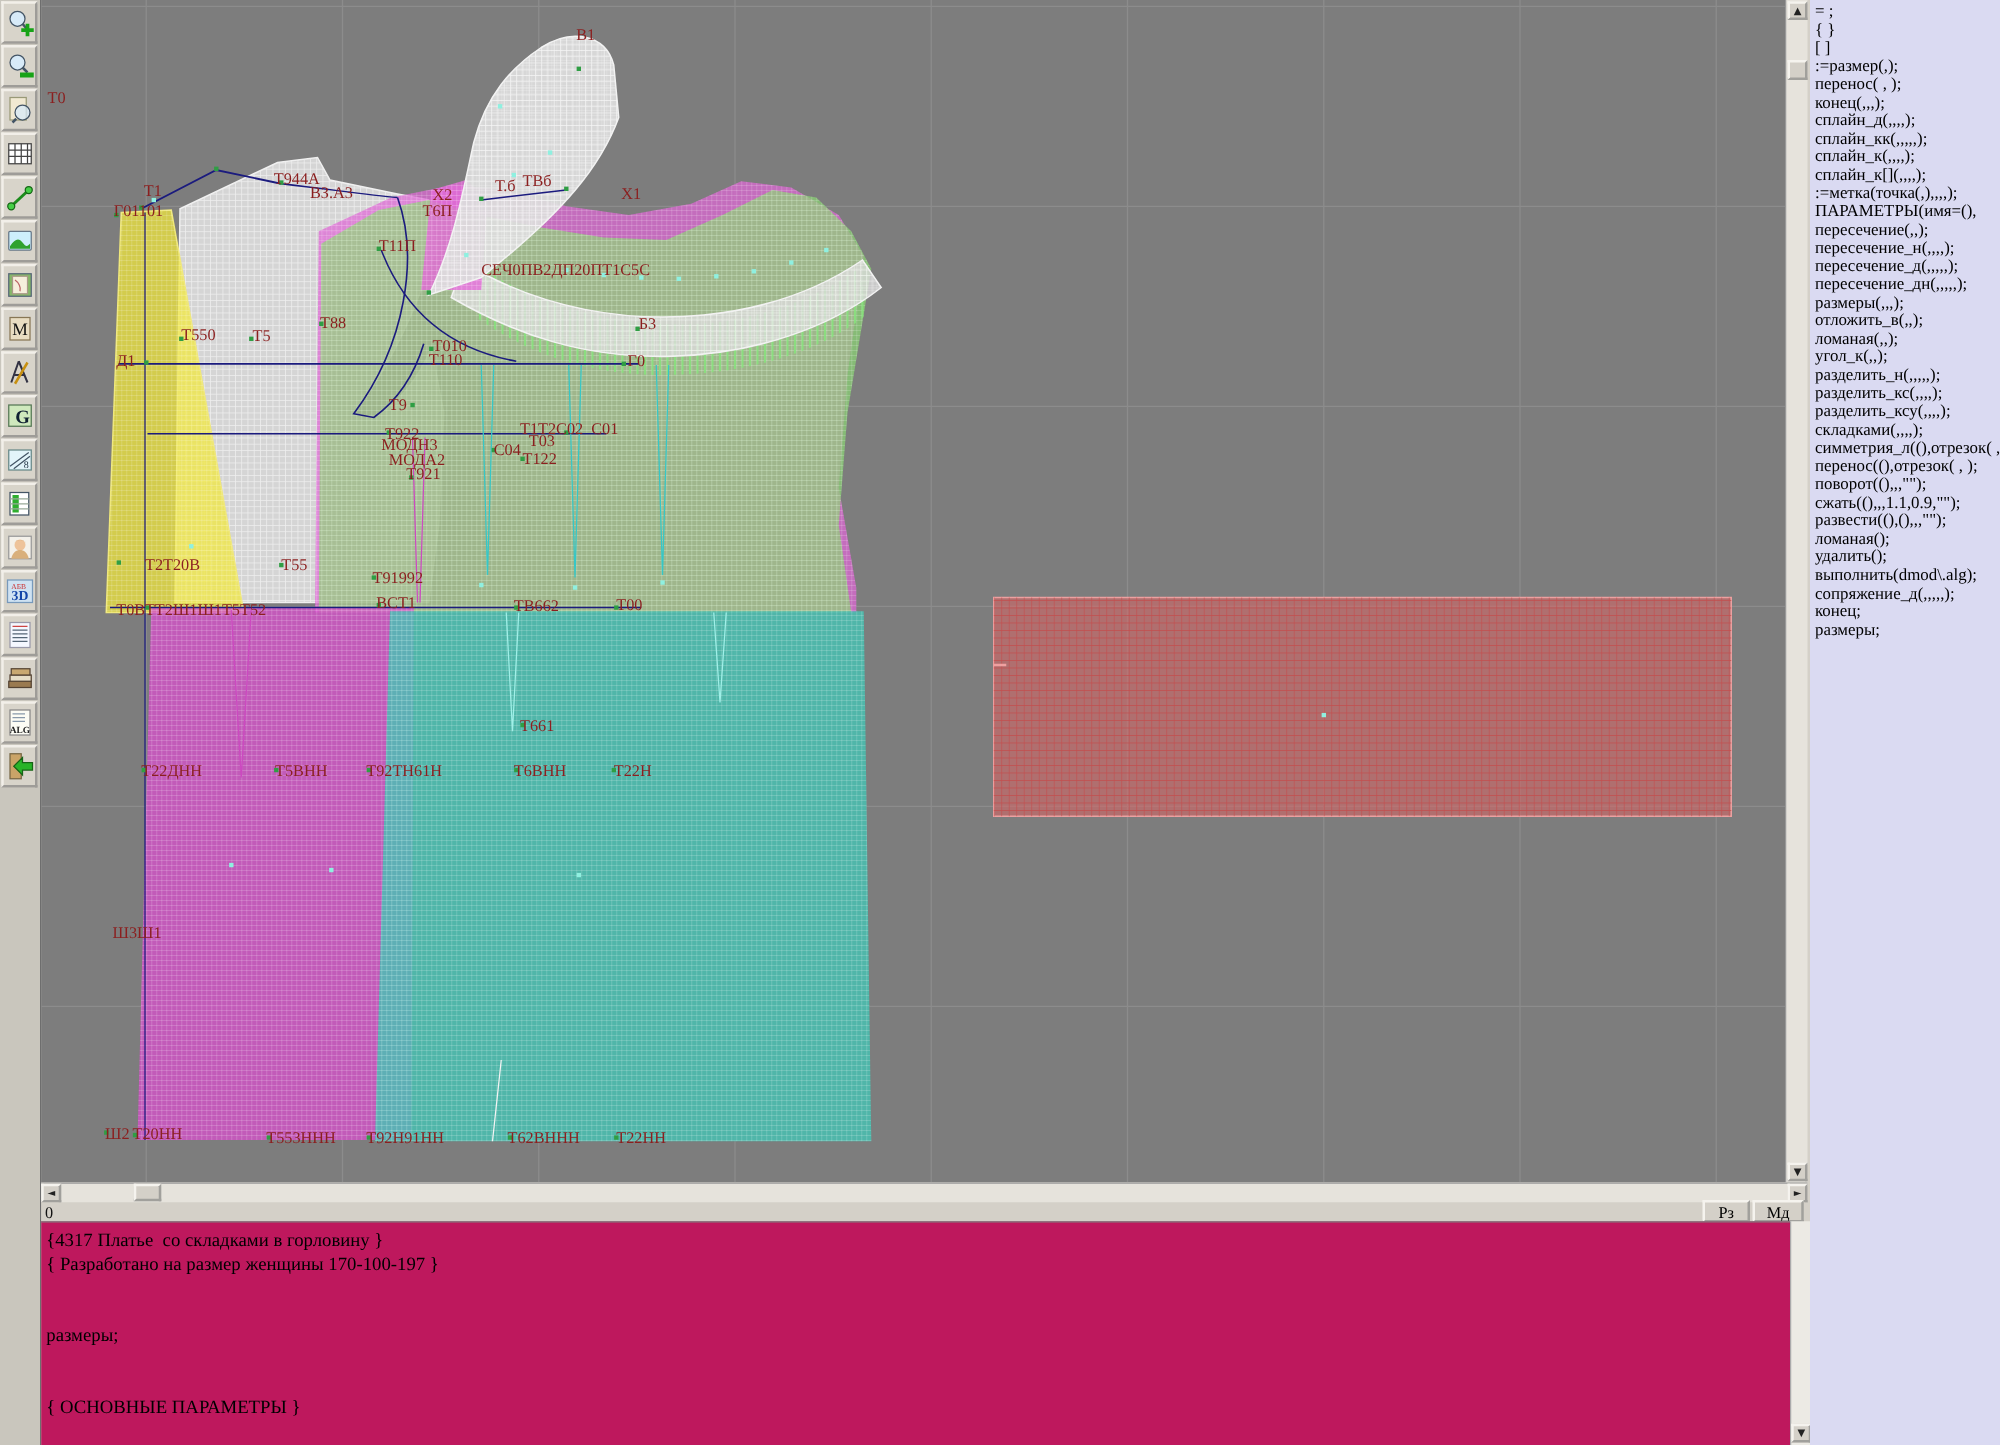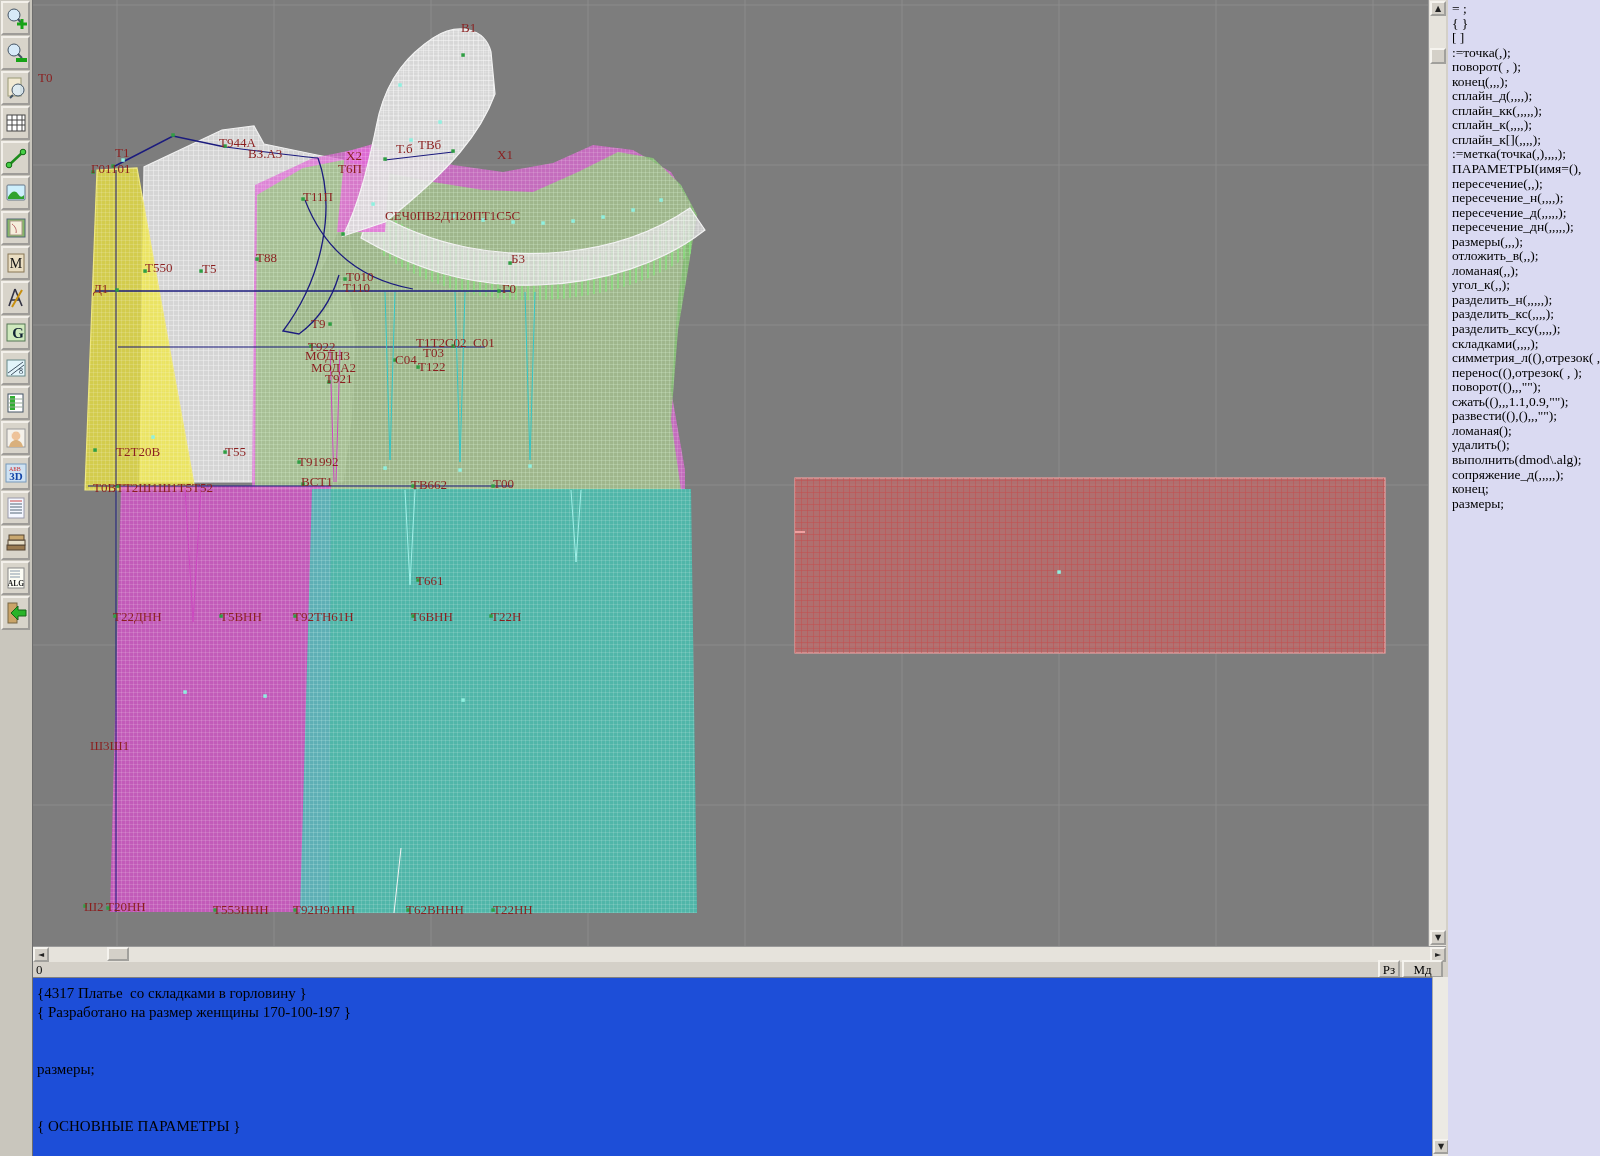--- a/index.html
+++ b/index.html
@@ -22,25 +22,25 @@
   .vs-down{position:absolute;left:1px;bottom:1px;}
   .hscroll{position:absolute;left:33px;top:946px;width:1413px;height:16px;background:#e6e3dc;border-top:1px solid #999;box-sizing:border-box;}
   .hs-left{position:absolute;left:0;top:0;}
   .hs-right{position:absolute;right:0;top:0;}
   .hthumb{position:absolute;left:74px;top:0;width:22px;height:14px;background:#d4d0c8;border:2px outset #f5f3ee;box-sizing:border-box;}
 
   
   .statusrow{position:absolute;left:33px;top:962px;width:1413px;height:15px;background:#d4d0c8;font-size:13px;color:#111;}
   .pos-val{position:absolute;left:3px;top:0;}
   .mini-btn{position:absolute;top:-2px;height:18px;background:#d4d0c8;border:2px outset #f5f3ee;box-sizing:border-box;font-family:"Liberation Serif",serif;font-size:13px;line-height:13px;text-align:center;padding:0;cursor:pointer;}
-  .btn-rz{right:46px;width:22px;}
+  .btn-rz{right:46px;width:38px;}
   .btn-md{right:3px;width:41px;}
 
   
-  .editor{position:absolute;left:33px;top:977px;width:1399px;height:179px;background:#1d4ed8;border-top:1px solid #808080;box-sizing:border-box;padding:6px 0 0 4px;overflow:hidden;}
+  .editor{position:absolute;left:33px;top:977px;width:1399px;height:179px;background:#be185d;border-top:1px solid #808080;box-sizing:border-box;padding:6px 0 0 4px;overflow:hidden;}
   .ed-line{font-size:15px;line-height:19px;white-space:pre;color:#000;}
   .editor-scroll{position:absolute;left:1432px;top:977px;width:16px;height:179px;background:#eceae4;border-left:1px solid #aaa;box-sizing:border-box;}
   .es-down{position:absolute;left:0;bottom:2px;}
 
   
   .right-panel{position:absolute;left:1448px;top:0;width:152px;height:1156px;background:#dadaf2;overflow:hidden;padding:2px 0 0 4px;box-sizing:border-box;}
   .cmd{font-size:13.5px;line-height:14.55px;white-space:nowrap;color:#000;cursor:pointer;}
 </style>
 </head>
 <body>
@@ -414,22 +414,22 @@
     </div>
 
   <div class="editor-scroll">
     <div class="sb-btn es-down">▼</div>
   </div>
 
   <div class="right-panel" id="cmds">
       <div class="cmd">= ;</div>
       <div class="cmd">{ }</div>
       <div class="cmd">[ ]</div>
-      <div class="cmd">:=точка(,);</div>
-      <div class="cmd">поворот( , );</div>
+      <div class="cmd">:=размер(,);</div>
+      <div class="cmd">перенос( , );</div>
       <div class="cmd">конец(,,,);</div>
       <div class="cmd">сплайн_д(,,,,);</div>
       <div class="cmd">сплайн_кк(,,,,,);</div>
       <div class="cmd">сплайн_к(,,,,);</div>
       <div class="cmd">сплайн_к[](,,,,);</div>
       <div class="cmd">:=метка(точка(,),,,,);</div>
       <div class="cmd">ПАРАМЕТРЫ(имя=(),</div>
       <div class="cmd">пересечение(,,);</div>
       <div class="cmd">пересечение_н(,,,,);</div>
       <div class="cmd">пересечение_д(,,,,,);</div>

